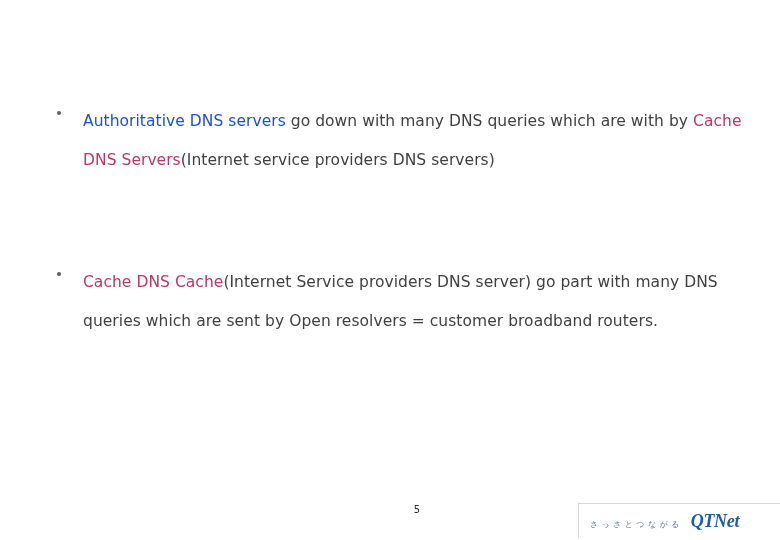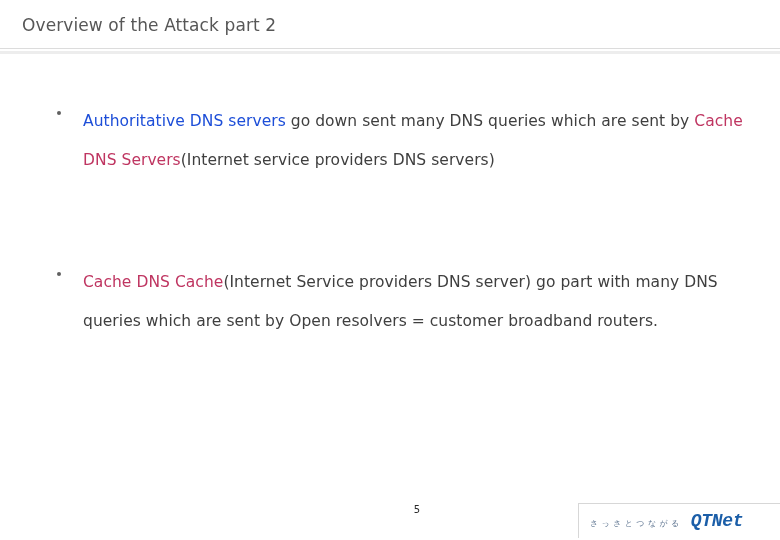--- a/index.html
+++ b/index.html
@@ -140,40 +140,35 @@
     font-family: "DejaVu Sans", "Liberation Sans", sans-serif;
   }
   .logo-mark {
     margin-left: 8px;
     font-size: 18px;
     line-height: 18px;
     font-weight: bold;
     font-style: italic;
     color: #1b5ea8;
     letter-spacing: -0.3px;
-    font-family: Liberation Mono, monospace;
+    font-family: Liberation Serif, serif;
   }
 </style>
 </head>
 <body>
 
 <div class="slide">
 
-  <div class="slide-header">
-    <div class="slide-title">Overview of the Attack part 2</div>
-    <div class="header-rule"></div>
-    <div class="header-rule-2"></div>
-  </div>
 
   <div class="slide-body">
 
     <div class="bullet-block bullet-1">
       <span class="bullet-marker"></span>
       <div class="bullet-text">
-        <span class="hl-blue">Authoritative DNS servers</span><span> go down sent many DNS queries which are sent by </span><span class="hl-red">Cache DNS Servers</span><span>(Internet service providers DNS servers)</span>
+        <span class="hl-blue">Authoritative DNS servers</span><span> go down with many DNS queries which are with by </span><span class="hl-red">Cache DNS Servers</span><span>(Internet service providers DNS servers)</span>
       </div>
     </div>
 
     <div class="bullet-block bullet-2">
       <span class="bullet-marker"></span>
       <div class="bullet-text">
         <span class="hl-red">Cache DNS Cache</span><span>(Internet Service providers DNS server) go part with many DNS queries which are sent by Open resolvers = customer broadband routers.</span>
       </div>
     </div>
 

